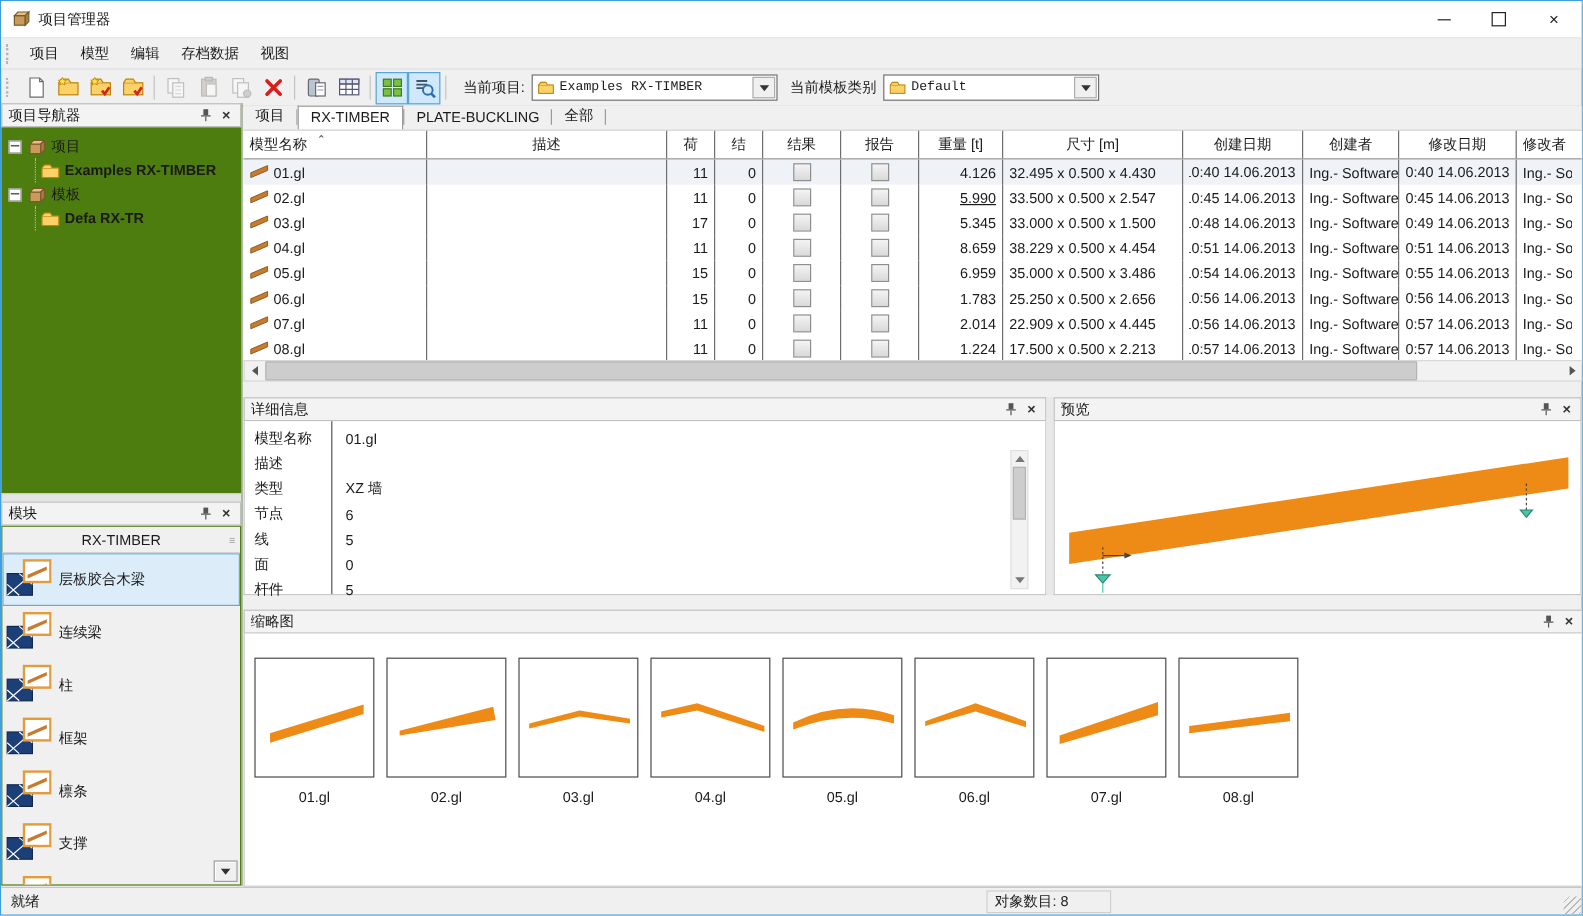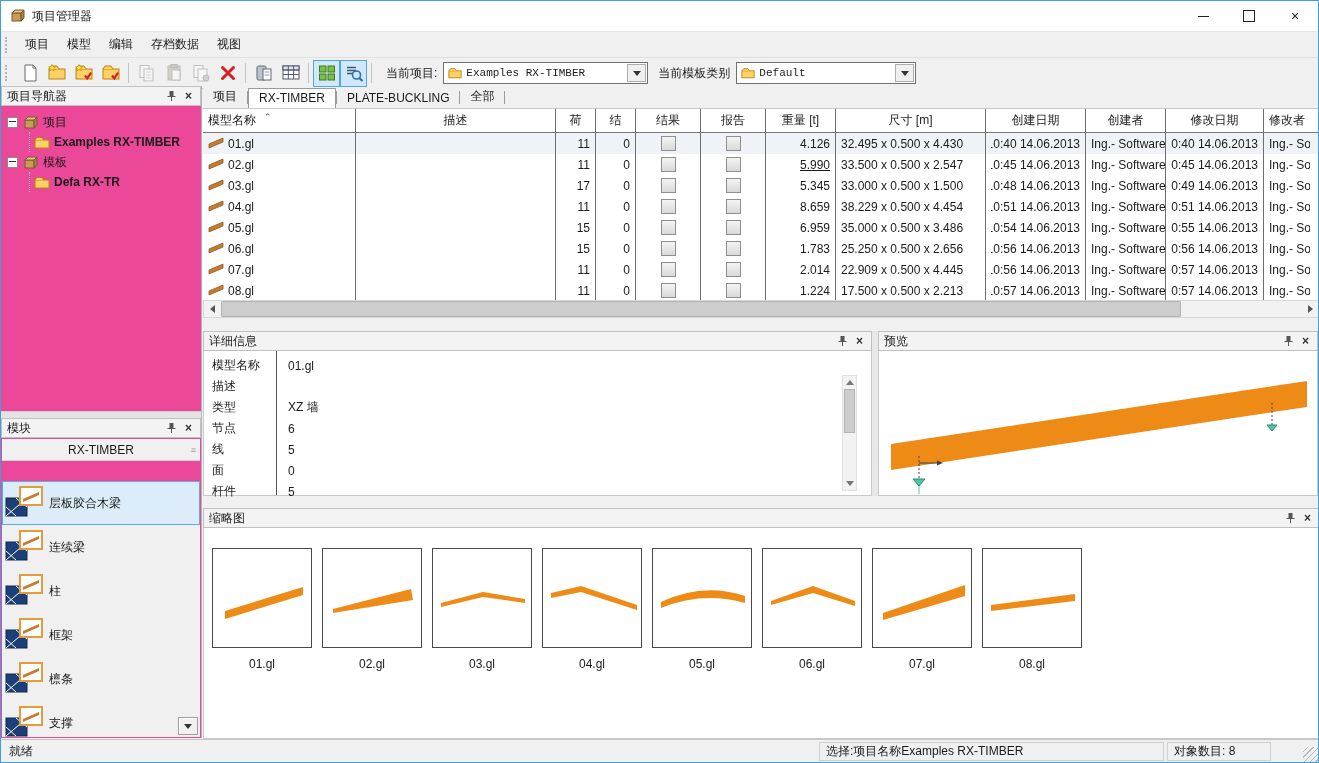--- a/index.html
+++ b/index.html
@@ -31,34 +31,34 @@
   .dd-arrow{position:absolute;right:1px;top:1px;bottom:1px;width:17px;background:#f0f0f0;
     border:1px solid #adadad;display:flex;align-items:center;justify-content:center;}
   .tri-dn{width:0;height:0;border-left:4px solid transparent;border-right:4px solid transparent;border-top:5px solid #333;}
   
   .panel-hd{height:20px;background:#f3f3f3;border:1px solid #c0c0c0;display:flex;align-items:center;
     padding:0 3px 0 5px;box-sizing:border-box;}
   .panel-hd .t{flex:1;white-space:nowrap;overflow:hidden;}
   .hd-btn{width:17px;height:15px;display:flex;align-items:center;justify-content:center;color:#333;}
   .x-glyph{font-size:12px;font-weight:bold;line-height:1;}
   
-  .leftcol{position:absolute;left:0;top:85px;width:201px;bottom:24px;border-right:1px solid #b5b5b5;box-sizing:border-box;background:#ec4899;}
+  .leftcol{position:absolute;left:0;top:85px;width:201px;bottom:24px;border-right:1px solid #b5b5b5;box-sizing:border-box;background:#4d7c0f;}
   .tree{padding:6px 0 0 6px;}
   .tnode{display:flex;align-items:center;height:20px;gap:4px;}
   .tnode .lbl{white-space:nowrap;}
   .tchild{margin-left:22px;border-left:1px dotted #b9b9b9;padding-left:4px;}
   .tchild .tnode .lbl{font-weight:bold;}
   .expander{width:9px;height:9px;border:1px solid #8a8a8a;background:#fff;position:relative;flex:none;}
   .expander::after{content:"";position:absolute;left:1px;right:1px;top:3px;height:1px;background:#333;}
   .mod-split{position:absolute;left:0;right:0;top:325px;height:7px;background:#e4e4e4;border-top:1px solid #cfcfcf;border-bottom:1px solid #cfcfcf;}
   .modules-hd{position:absolute;left:0;right:0;top:332px;}
   .mod-group{position:absolute;left:1px;right:1px;top:353px;height:21px;background:#f0f0f0;
     border-bottom:1px solid #d2d2d2;display:flex;align-items:center;justify-content:center;font-size:12px;}
   .mod-group .burger{position:absolute;right:4px;color:#9a9a9a;font-size:9px;}
-  .mod-list{position:absolute;left:1px;right:1px;top:375px;bottom:1px;overflow:hidden;background:#f0f0f0;margin-top:20px;}
+  .mod-list{position:absolute;left:1px;right:1px;top:375px;bottom:1px;overflow:hidden;background:#f0f0f0;}
   .mod-item{display:flex;align-items:center;gap:6px;height:40px;padding:1px 2px;border:1px solid transparent;}
   .mod-item.sel{background:#dcedf9;border-color:#63abd8;}
   .mod-item .micon{flex:none;}
   .mod-scroll{position:absolute;right:3px;bottom:3px;width:18px;height:16px;background:#f0f0f0;
     border:1px solid #9f9f9f;box-shadow:1px 1px 0 #fff inset;display:flex;align-items:center;justify-content:center;}
   
   .tabbar{position:absolute;left:202px;top:87px;width:1117px;height:20px;display:flex;align-items:flex-end;background:#f0f0f0;}
   .tab{padding:2px 10px 3px;white-space:nowrap;}
   .tab.active{background:#fff;border:1px solid #9b9b9b;border-bottom:none;}
   .tsep{width:1px;height:13px;background:#9b9b9b;margin-bottom:4px;}
@@ -943,18 +943,17 @@
           <div class="box"><svg width="98" height="98" viewBox="0 0 98 98">
               <polygon points="8,56 92,45 92,52 8,62" fill="#EE8A16"></polygon>
             </svg></div>
           <div class="cap">08.gl</div>
         </div>
       </div>
   </div>
 
   <div class="statusbar">
     <span class="sb-ready">就绪</span>
-    <span class="sb-cell sb-sel">选择:项目名称Examples RX-TIMBER</span>
     <span class="sb-cell sb-cnt">对象数目: 8</span>
     <span class="sb-grip"></span>
   </div>
 
 </div>
 
 </body></html>

